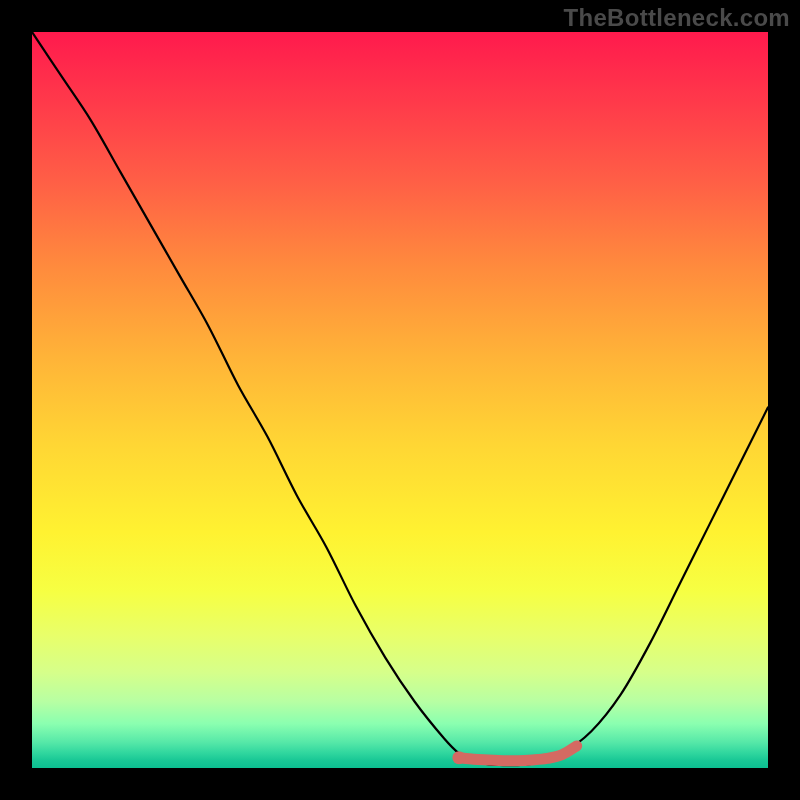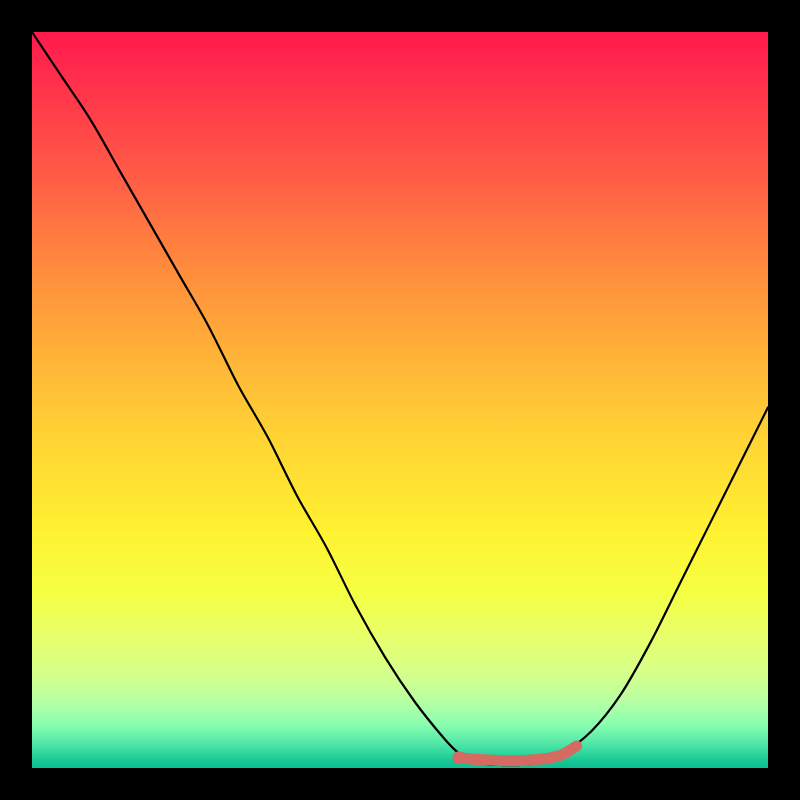--- a/index.html
+++ b/index.html
@@ -68,20 +68,21 @@
     width: 736px;
     height: 736px;
     z-index: 10;
   }
 </style>
 </head>
 <body>
 
 <div class="stage">
 
+  <div class="watermark">TheBottleneck.com</div>
 
   <div class="plot-area">
     <div class="gradient"></div>
 
     <svg class="curve" viewBox="0 0 736 736" preserveAspectRatio="none">
       <path id="main-curve" fill="none" stroke="#000" stroke-width="2.2" stroke-linecap="round" stroke-linejoin="round" d="M 0.00 0.00 C 4.91 7.36 19.63 29.44 29.44 44.16 C 39.25 58.88 49.07 72.37 58.88 88.32 C 68.69 104.27 78.51 122.67 88.32 139.84 C 98.13 157.01 107.95 174.19 117.76 191.36 C 127.57 208.53 137.39 225.71 147.20 242.88 C 157.01 260.05 166.83 276.00 176.64 294.40 C 186.45 312.80 196.27 334.88 206.08 353.28 C 215.89 371.68 225.71 386.40 235.52 404.80 C 245.33 423.20 255.15 445.28 264.96 463.68 C 274.77 482.08 284.59 496.80 294.40 515.20 C 304.21 533.60 314.03 555.68 323.84 574.08 C 333.65 592.48 343.47 609.65 353.28 625.60 C 363.09 641.55 372.91 656.27 382.72 669.76 C 392.53 683.25 404.80 697.97 412.16 706.56 C 419.52 715.15 421.97 717.60 426.88 721.28 C 431.79 724.96 436.69 726.80 441.60 728.64 C 446.51 730.48 451.41 731.58 456.32 732.32 C 461.23 733.06 466.13 732.93 471.04 733.06 C 475.95 733.18 480.85 733.30 485.76 733.06 C 490.67 732.81 493.12 733.55 500.48 731.58 C 507.84 729.62 520.11 726.68 529.92 721.28 C 539.73 715.88 549.55 709.01 559.36 699.20 C 569.17 689.39 578.99 677.12 588.80 662.40 C 598.61 647.68 608.43 629.28 618.24 610.88 C 628.05 592.48 637.87 571.63 647.68 552.00 C 657.49 532.37 667.31 512.75 677.12 493.12 C 686.93 473.49 696.75 453.87 706.56 434.24 C 716.37 414.61 731.09 385.17 736.00 375.36"></path>
       <path id="marker-curve" fill="none" stroke="#d46a62" stroke-width="11" stroke-linecap="round" stroke-linejoin="round" d="M 426.88 725.70 C 429.33 725.94 436.69 726.80 441.60 727.17 C 446.51 727.54 451.41 727.66 456.32 727.90 C 461.23 728.15 466.13 728.52 471.04 728.64 C 475.95 728.76 480.85 728.76 485.76 728.64 C 490.67 728.52 495.57 728.27 500.48 727.90 C 505.39 727.54 510.29 727.29 515.20 726.43 C 520.11 725.57 525.01 724.84 529.92 722.75 C 534.83 720.67 542.19 715.39 544.64 713.92"></path>
       <circle id="marker-dot" r="6.5" fill="#d46a62" cx="426.88" cy="725.70"></circle>
     </svg>
   </div>

